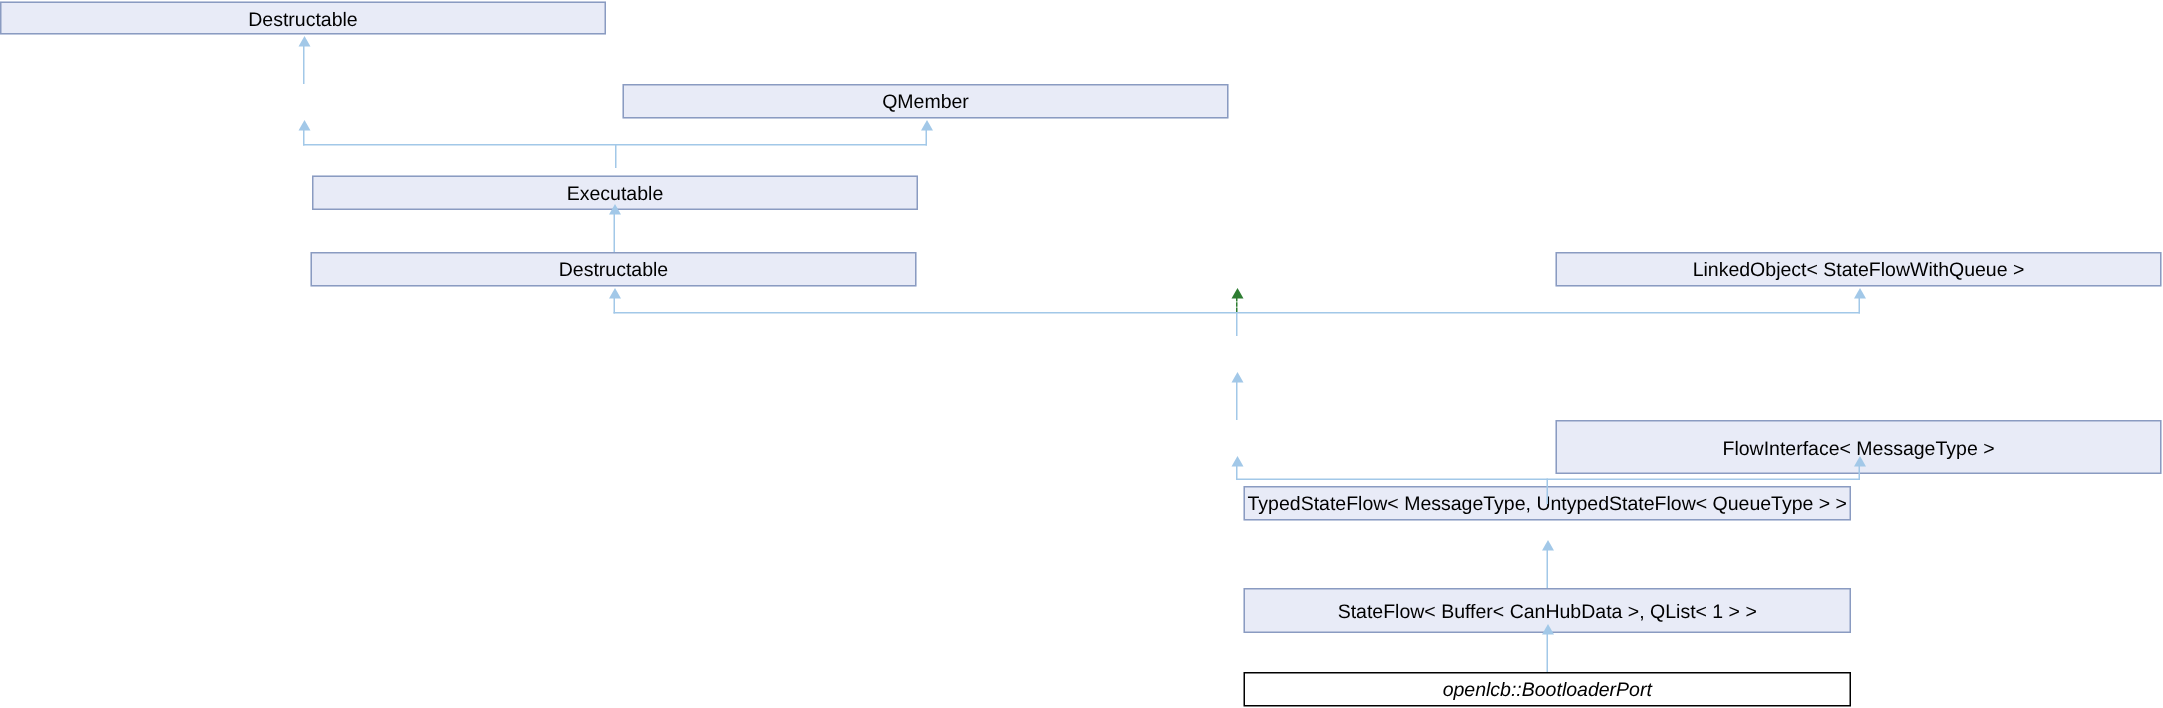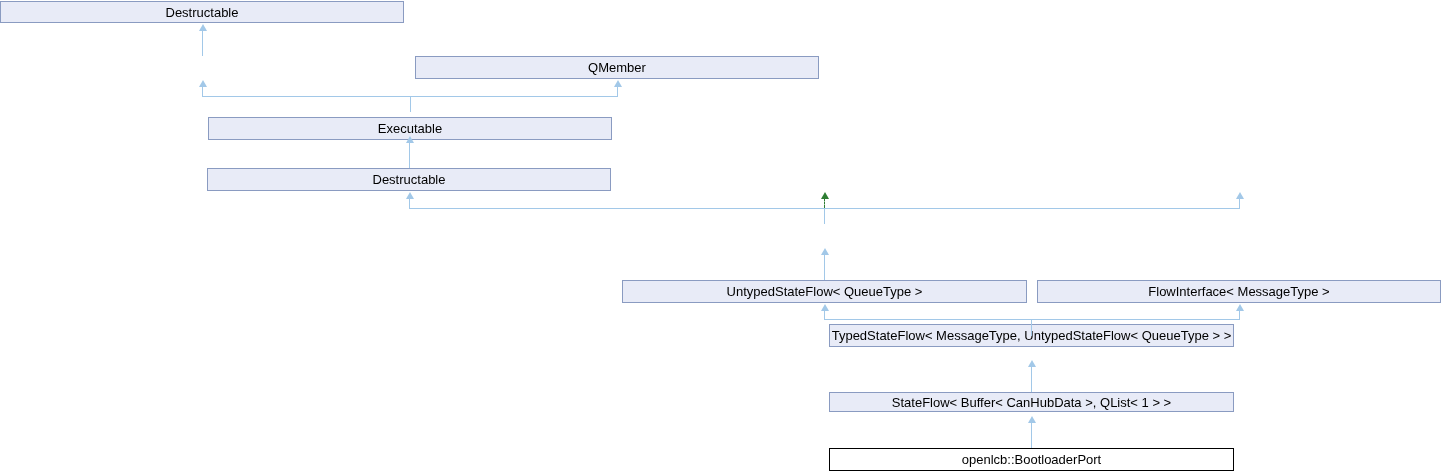--- a/index.html
+++ b/index.html
@@ -23,20 +23,21 @@
     align-items: center;
     justify-content: center;
     white-space: nowrap;
     overflow: hidden;
     cursor: pointer;
   }
   .node-main {
     background: #FFFFFF;
     border: 1px solid #000000;
     cursor: default;
+    font-style: italic;
   }
   .vl { position: absolute; width: 1px; background: #A2C8E8; }
   .hl { position: absolute; height: 1px; background: #A2C8E8; }
   .vl-dashed-green {
     position: absolute; width: 0; background: none;
     border-left: 1px dashed #2E7D32;
   }
   .arrow {
     position: absolute; width: 0; height: 0;
     border-left: 4px solid transparent;
@@ -47,24 +48,24 @@
 </style>
 </head>
 <body>
 
 <div id="canvas">
 
   <div class="node" style="left:0px;   top:1px;   width:404px; height:22px">Destructable</div>
   <div class="node" style="left:415px; top:56px;  width:404px; height:23px">QMember</div>
   <div class="node" style="left:208px; top:117px; width:404px; height:23px">Executable</div>
   <div class="node" style="left:207px; top:168px; width:404px; height:23px">Destructable</div>
-  <div class="node" style="left:622px; top:280px; width:405px; height:23px">UntypedStateFlow&lt; QueueType &gt;</div>
-  <div class="node" style="left:1037px;top:280px; width:404px; height:23px">FlowInterface&lt; MessageType &gt;</div>
+  <div class="node" style="left:1037px;top:168px; width:404px; height:23px">LinkedObject&lt; StateFlowWithQueue &gt;</div>
+  <div class="node" style="left:1037px;top:280px; width:404px; height:36px">FlowInterface&lt; MessageType &gt;</div>
   <div class="node" style="left:829px; top:324px; width:405px; height:23px">TypedStateFlow&lt; MessageType, UntypedStateFlow&lt; QueueType &gt; &gt;</div>
-  <div class="node" style="left:829px; top:392px; width:405px; height:20px">StateFlow&lt; Buffer&lt; CanHubData &gt;, QList&lt; 1 &gt; &gt;</div>
+  <div class="node" style="left:829px; top:392px; width:405px; height:30px">StateFlow&lt; Buffer&lt; CanHubData &gt;, QList&lt; 1 &gt; &gt;</div>
   <div class="node node-main" style="left:829px; top:448px; width:405px; height:23px">openlcb::BootloaderPort</div>
 
   <div class="arrow" style="left:199px; top:24px"></div>
   <div class="vl" style="left:202px; top:30px; height:26px"></div>
 
   <div class="vl" style="left:410px; top:96px; height:16px"></div>
   <div class="hl" style="left:202px; top:96px; width:416px"></div>
   <div class="arrow" style="left:199px; top:80px"></div>
   <div class="vl" style="left:202px; top:86px; height:11px"></div>
   <div class="arrow" style="left:614px; top:80px"></div>

